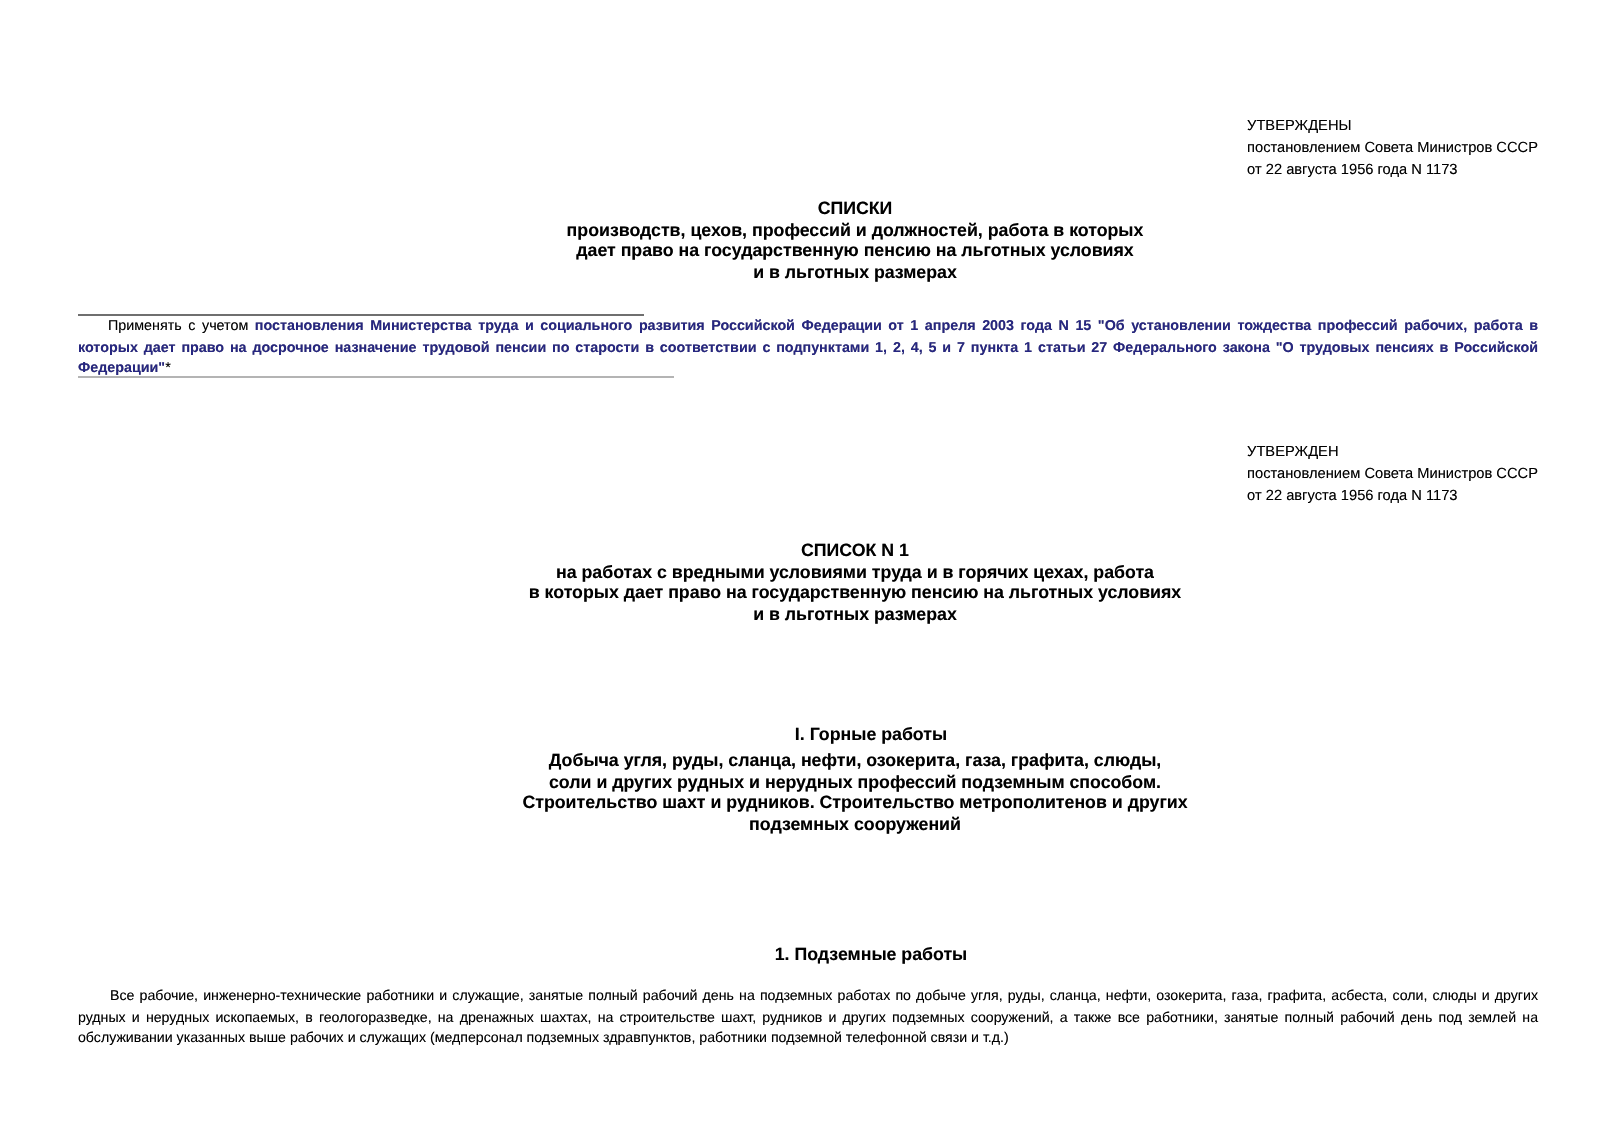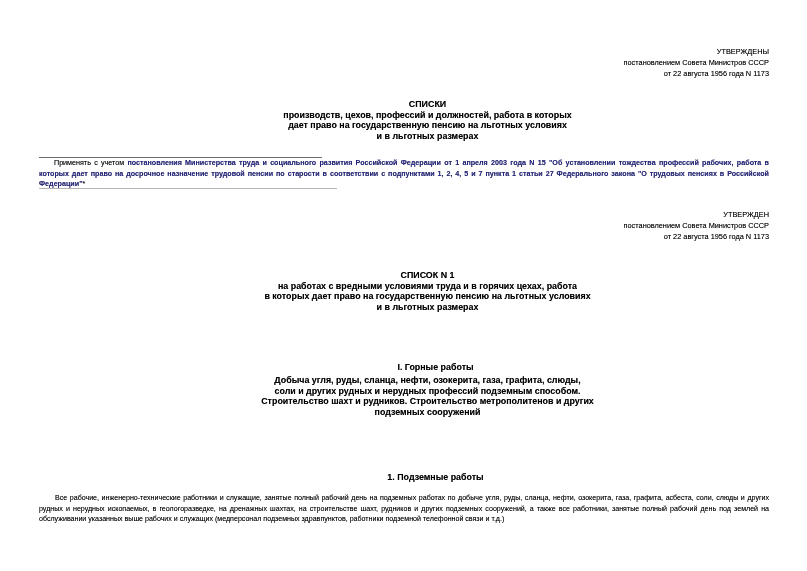--- a/index.html
+++ b/index.html
@@ -18,25 +18,26 @@
   }
   .page {
     position: relative;
     width: 807px;
     height: 571px;
     overflow: hidden;
   }
   .approval {
     position: absolute;
     right: 38px;
-    text-align: right;
+    text-align: left;
     font-size: 7.35px;
     line-height: 10.9px;
     color: #000;
     white-space: nowrap;
+    margin-top: 11px;
   }
   .title-block {
     position: absolute;
     left: 0;
     width: 807px;
     text-align: center;
     font-weight: bold;
     font-size: 8.9px;
     line-height: 10.7px;
     padding-left: 24px;

